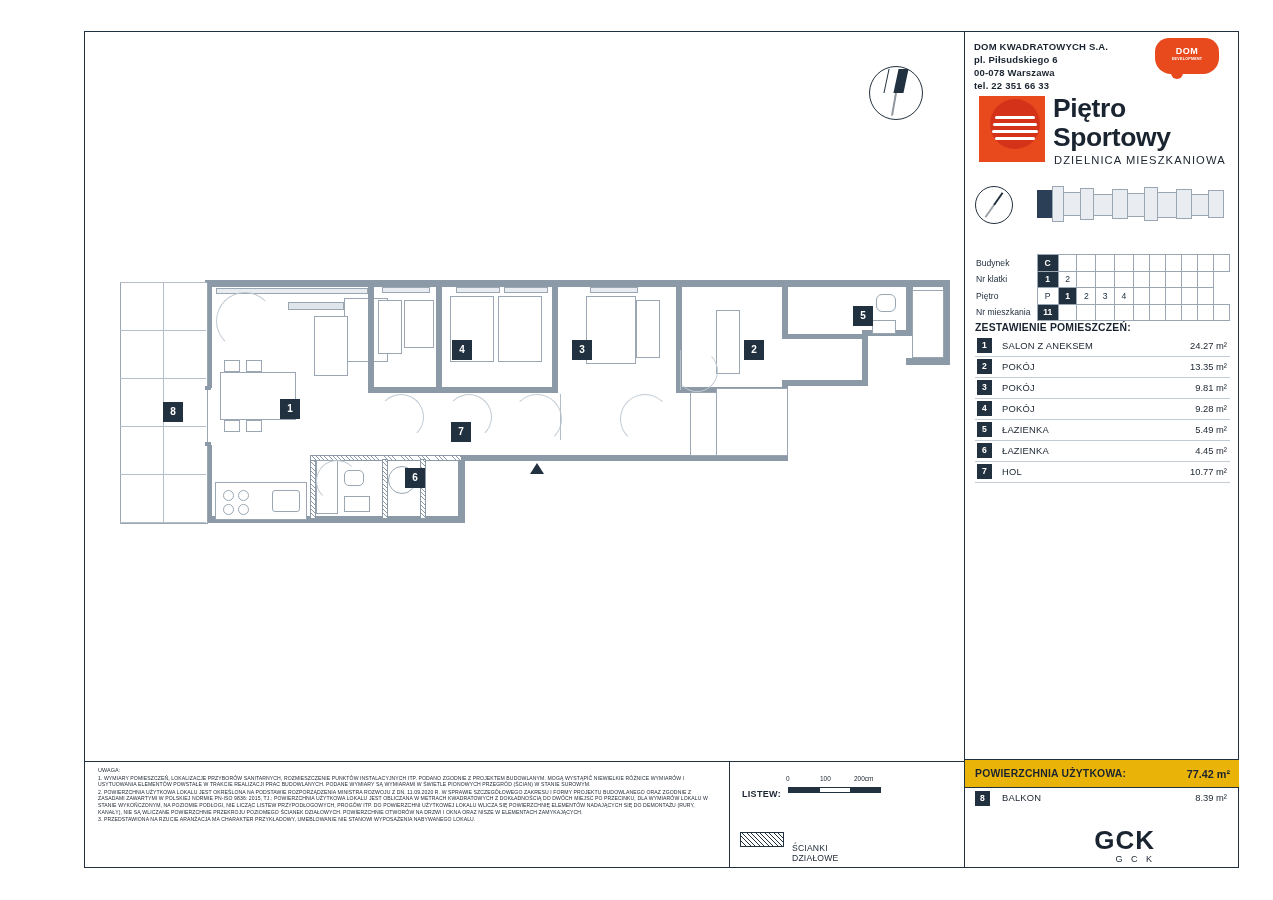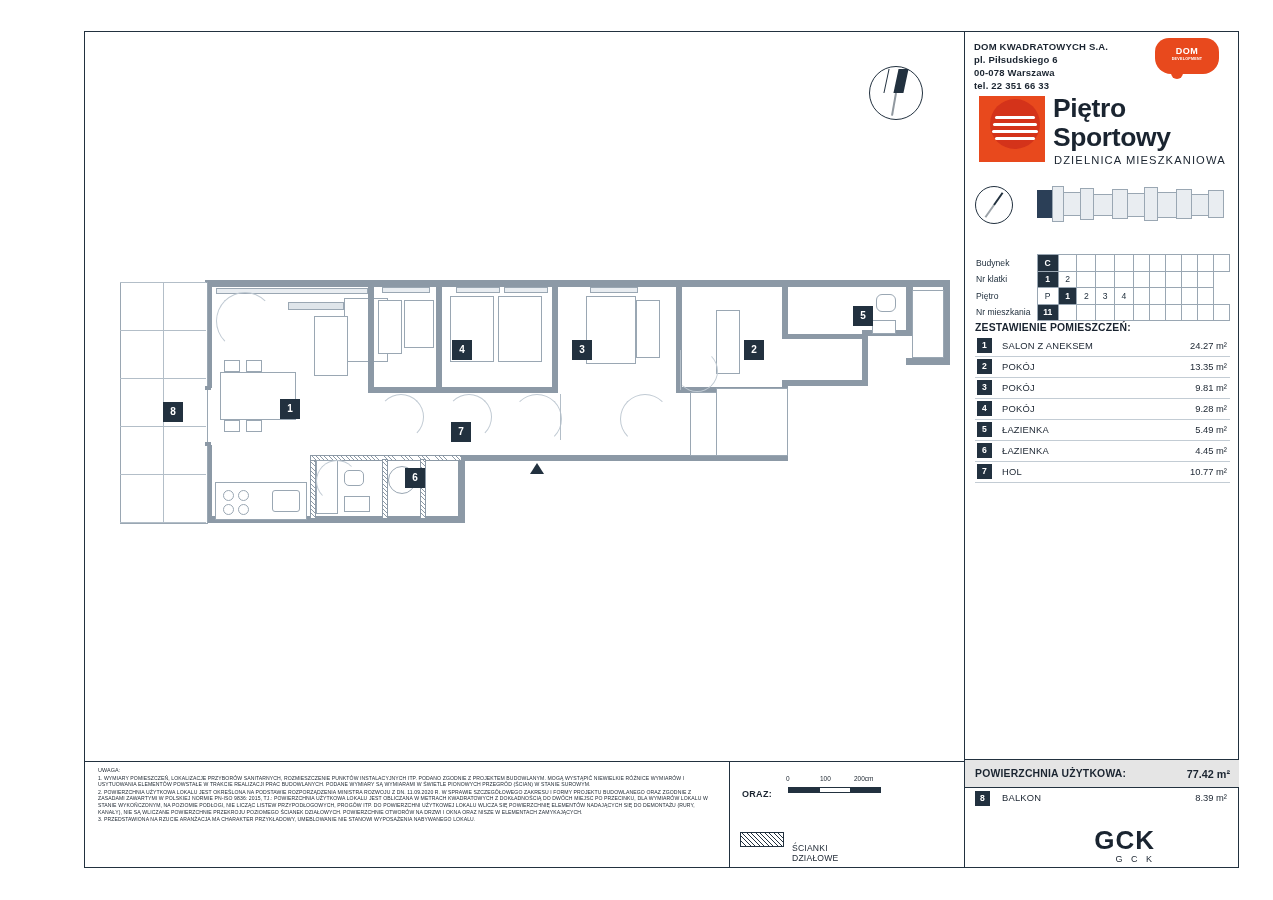--- a/index.html
+++ b/index.html
@@ -45,21 +45,21 @@
 
   .zest-title{position:absolute;left:10px;top:290px;font-size:10.4px;font-weight:bold;letter-spacing:.2px;}
   table.rooms{position:absolute;left:10px;top:303px;width:255px;border-collapse:collapse;font-size:9.4px;}
   table.rooms tr{height:21px;}
   table.rooms td{border-bottom:.8px solid #c3ccd4;padding:0;}
   table.rooms td.num{width:19px;text-align:center;}
   table.rooms td.num span{display:inline-block;width:15px;height:15px;line-height:15px;background:#22313f;color:#fff;font-size:8.6px;font-weight:bold;text-align:center;}
   table.rooms td.nm{padding-left:8px;letter-spacing:.2px;}
   table.rooms td.ar{text-align:right;padding-right:3px;}
 
-  .total{position:absolute;left:0px;top:727px;width:274px;height:28px;background:#e5e5e5;border-top:1px solid #22313f;}
+  .total{position:absolute;left:0px;top:727px;width:274px;height:28px;background:#eab308;border-top:1px solid #22313f;}
   .total .tl{position:absolute;left:10px;top:8px;font-size:10.4px;font-weight:bold;letter-spacing:.2px;}
   .total .tv{position:absolute;right:9px;top:8px;font-size:10.8px;font-weight:bold;}
   .balcony{position:absolute;left:10px;top:759px;width:255px;font-size:9.4px;}
   .balcony .bnum{display:inline-block;width:15px;height:15px;line-height:15px;background:#22313f;color:#fff;font-size:8.6px;font-weight:bold;text-align:center;}
   .balcony .bnm{position:absolute;left:27px;top:1px;letter-spacing:.2px;}
   .balcony .bar{position:absolute;right:3px;top:1px;}
   .hl2{position:absolute;left:0;top:755px;width:274px;height:1px;background:#22313f;}
 
   .gck{position:absolute;left:1085px;top:827px;width:70px;text-align:right;}
   .gck .g{font-size:26px;font-weight:bold;letter-spacing:1px;line-height:26px;}
@@ -380,21 +380,21 @@
   </div>
 
   <div class="notes">
     <div class="h">UWAGA:</div>
     <p>1. WYMIARY POMIESZCZEŃ, LOKALIZACJE PRZYBORÓW SANITARNYCH, ROZMIESZCZENIE PUNKTÓW INSTALACYJNYCH ITP. PODANO ZGODNIE Z PROJEKTEM BUDOWLANYM. MOGĄ WYSTĄPIĆ NIEWIELKIE RÓŻNICE WYMIARÓW I USYTUOWANIA ELEMENTÓW POWSTAŁE W TRAKCIE REALIZACJI PRAC BUDOWLANYCH. PODANE WYMIARY SĄ WYMIARAMI W ŚWIETLE PIONOWYCH PRZEGRÓD (ŚCIAN) W STANIE SUROWYM.</p>
     <p>2. POWIERZCHNIA UŻYTKOWA LOKALU JEST OKREŚLONA NA PODSTAWIE ROZPORZĄDZENIA MINISTRA ROZWOJU Z DN. 11.09.2020 R. W SPRAWIE SZCZEGÓŁOWEGO ZAKRESU I FORMY PROJEKTU BUDOWLANEGO ORAZ ZGODNIE Z ZASADAMI ZAWARTYMI W POLSKIEJ NORMIE PN-ISO 9836: 2015, TJ.: POWIERZCHNIA UŻYTKOWA LOKALU JEST OBLICZANA W METRACH KWADRATOWYCH Z DOKŁADNOŚCIĄ DO DWÓCH MIEJSC PO PRZECINKU, DLA WYMIARÓW LOKALU W STANIE WYKOŃCZONYM, NA POZIOMIE PODŁOGI, NIE LICZĄC LISTEW PRZYPODŁOGOWYCH, PROGÓW ITP. DO POWIERZCHNI UŻYTKOWEJ LOKALU WLICZA SIĘ POWIERZCHNIĘ ELEMENTÓW NADAJĄCYCH SIĘ DO DEMONTAŻU (RURY, KANAŁY), NIE SĄ WLICZANE POWIERZCHNIE PRZEKROJU POZIOMEGO ŚCIANEK DZIAŁOWYCH. POWIERZCHNIE OTWORÓW NA DRZWI I OKNA ORAZ NISZE W ELEMENTACH ZAMYKAJĄCYCH.</p>
     <p>3. PRZEDSTAWIONA NA RZUCIE ARANŻACJA MA CHARAKTER PRZYKŁADOWY, UMEBLOWANIE NIE STANOWI WYPOSAŻENIA NABYWANEGO LOKALU.</p>
   </div>
 
   <div class="scalebox">
-    <div class="lab">ORAZ:</div>
+    <div class="lab">LISTEW:</div>
     <div class="snum" style="left:44px;top:2px;">0</div>
     <div class="snum" style="left:78px;top:2px;">100</div>
     <div class="snum" style="left:112px;top:2px;">200cm</div>
     <div class="sbar">
       <i style="left:0;width:31px;background:#22313f;"></i>
       <i style="left:31px;width:31px;background:#ffffff;border:1px solid #22313f;height:4px;"></i>
       <i style="left:62px;width:31px;background:#22313f;"></i>
     </div>
   </div>
 

